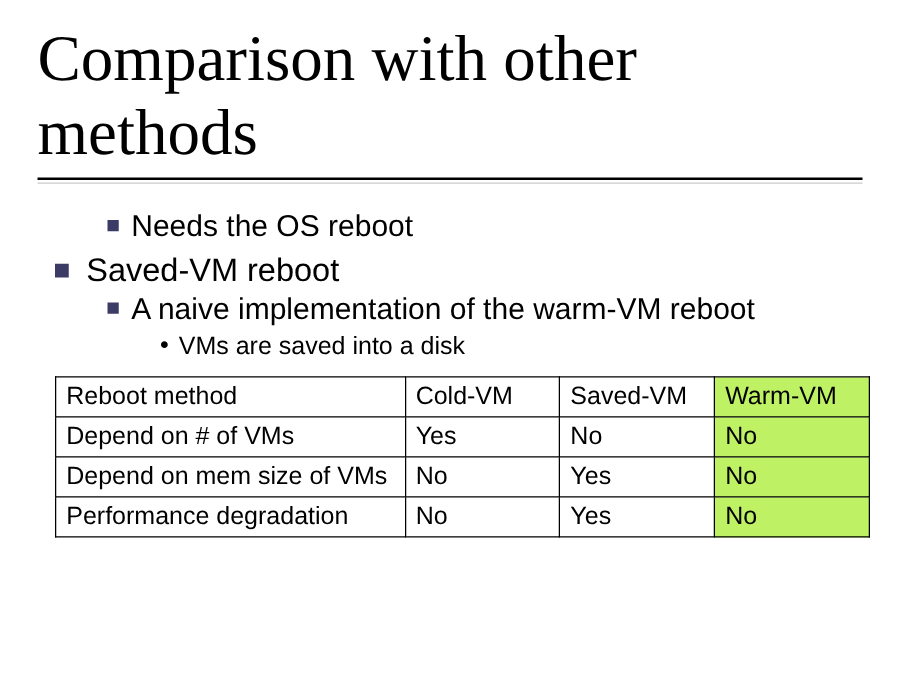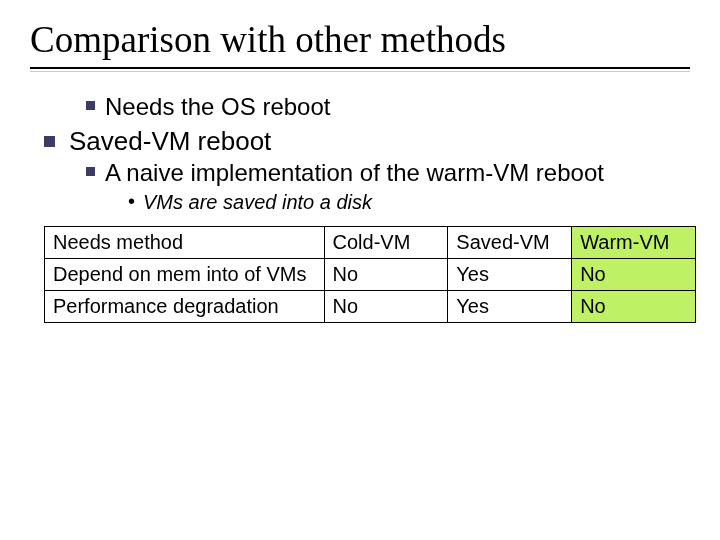--- a/index.html
+++ b/index.html
@@ -12,21 +12,21 @@
     overflow: hidden;
   }
   .slide {
     width: 720px;
     height: 540px;
     padding: 18px 30px 20px 30px;
     position: relative;
   }
   .title {
     font-family: "Times New Roman", Times, serif;
-    font-size: 37px;
+    font-size: 52px;
     font-weight: normal;
     letter-spacing: 0px;
     margin-bottom: 6px;
   }
   .title-rule {
     border: none;
     border-top: 2px solid #000;
     margin-top: 2px;
     margin-bottom: 2px;
   }
@@ -74,21 +74,21 @@
   }
   .dot-bullet {
     flex: 0 0 auto;
     font-size: 20px;
     line-height: 22px;
     margin-right: 8px;
     margin-top: 0px;
   }
   .l1-text { font-size: 26px; line-height: 30px; }
   .l2-text { font-size: 24px; line-height: 26px; }
-  .l3-text { font-size: 20px; line-height: 24px; font-style: italic; }
+  .l3-text { font-size: 20px; line-height: 24px; }
 
   .tbl {
     border-collapse: collapse;
     margin-top: 12px;
     margin-left: 14px;
     width: 652px;
     font-size: 20px;
   }
   .tbl td {
     border: 1.5px solid #000;
@@ -128,27 +128,33 @@
     <div class="row-l3">
       <div class="dot-bullet">•</div>
       <div class="l3-text">VMs are saved into a disk</div>
     </div>
 
   </div>
 
   <table class="tbl">
     <tbody>
         <tr>
-      <td class="col-method">Needs method</td>
+      <td class="col-method">Reboot method</td>
       <td class="col-val">Cold-VM</td>
       <td class="col-val">Saved-VM</td>
       <td class="col-val hl">Warm-VM</td>
     </tr>
     <tr>
-      <td>Depend on mem into of VMs</td>
+      <td>Depend on # of VMs</td>
+      <td>Yes</td>
+      <td>No</td>
+      <td class="hl">No</td>
+    </tr>
+    <tr>
+      <td>Depend on mem size of VMs</td>
       <td>No</td>
       <td>Yes</td>
       <td class="hl">No</td>
     </tr>
     <tr>
       <td>Performance degradation</td>
       <td>No</td>
       <td>Yes</td>
       <td class="hl">No</td>
     </tr>

